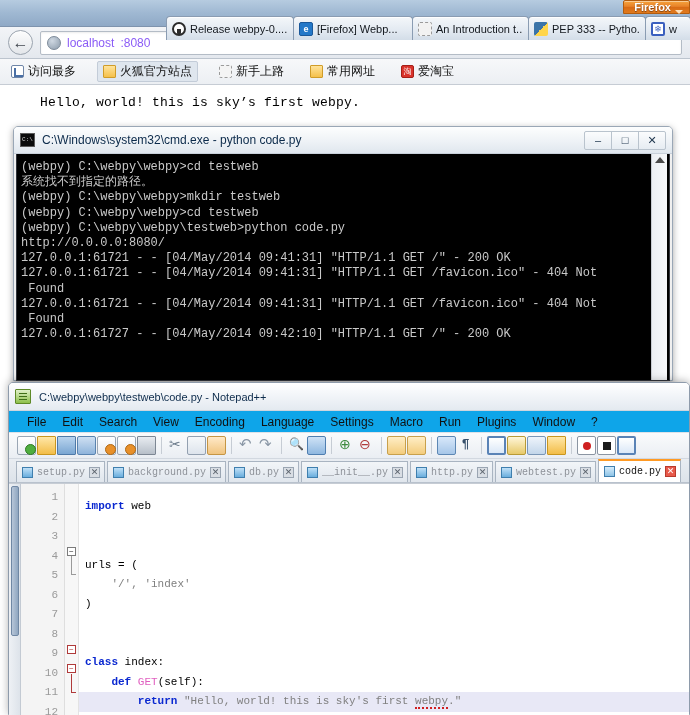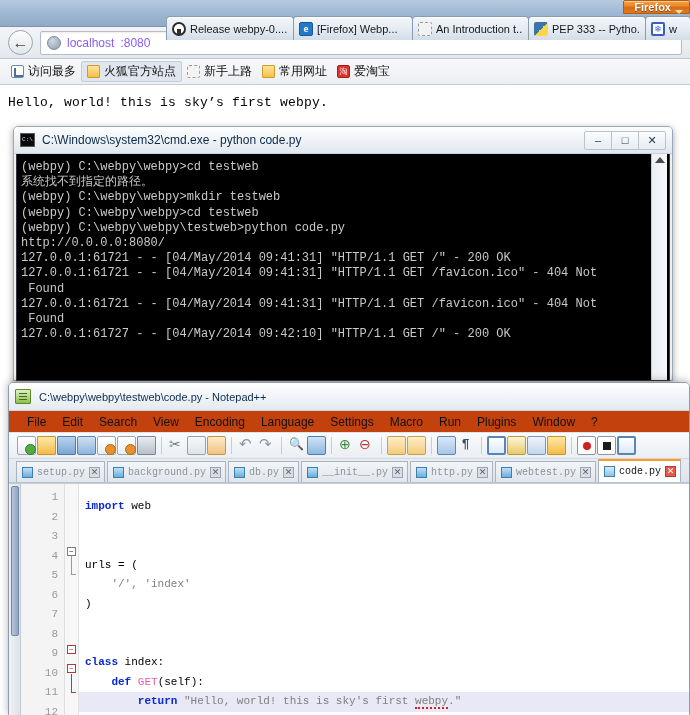--- a/index.html
+++ b/index.html
@@ -116,35 +116,35 @@
     background: radial-gradient(circle at 35% 32%, #cfd8e2, #8c9bab);
     border: 1px solid #7c8a99; flex: 0 0 14px;
   }
   .url-host { color: #8b5cf6; }
   .url-port { color: #8b5cf6; }
 
   
   .ff-bookmarks {
     height: 26px; background: linear-gradient(to bottom, #f7f8fa, #eceff3);
     border-bottom: 1px solid #c6ccd4;
-    display: flex; align-items: center; padding: 0 6px; gap: 0;
+    display: flex; align-items: center; padding: 0 6px; gap: 16px;
     font-size: 12px; color: #101010;
   }
   .bm { display: flex; align-items: center; gap: 4px; padding: 1px 5px; border-radius: 2px; white-space: nowrap; }
   .bm.active { background: #dfe6ee; border: 1px solid #c3ccd8; }
   .bm-ico { width: 13px; height: 13px; flex: 0 0 13px; border-radius: 2px; }
   .ico-rss { background: #ffffff; border: 1px solid #6f86a8; position: relative; }
   .ico-rss::after { content: ""; position: absolute; left: 2px; top: 2px; width: 7px; height: 7px;
     border-left: 2px solid #4a6fa5; border-bottom: 2px solid #4a6fa5; }
   .ico-folder { background: linear-gradient(to bottom, #ffe39a, #f5c04a); border: 1px solid #d09c28; border-radius: 1px; }
   .ico-dash { background: #f4f4f4; border: 1px dashed #9b9b9b; }
   .ico-taobao { background: #d9332b; border: 1px solid #a51f18; color: #fff; font-size: 8px; text-align: center; line-height: 11px; }
 
   
-  .ff-page { background: #ffffff; padding: 10px 8px 0 8px; height: 22px; }
+  .ff-page { background: #ffffff; padding: 10px 8px 0 8px; height: 22px; margin-left: 32px; }
   .page-text {
     font-family: "Liberation Mono", monospace;
     font-size: 13px; color: #000; letter-spacing: .2px;
   }
 
   
   .cmd-window {
     position: absolute; left: 13px; top: 126px; width: 660px; height: 255px;
     background: #f0f0f0;
     border: 1px solid #9aa7b6;
@@ -215,21 +215,21 @@
     background: linear-gradient(to bottom, #dff0c8, #8dc04a);
     border: 1px solid #5e8a28; border-radius: 1px; position: relative;
   }
   .npp-icon::after {
     content: ""; position: absolute; left: 3px; top: 3px; right: 3px; height: 1px;
     background: #3f6d18; box-shadow: 0 3px 0 #3f6d18, 0 6px 0 #3f6d18;
   }
   .npp-title { font-size: 11px; color: #0e2c4c; margin-left: 8px; white-space: nowrap; }
   .npp-menubar {
     height: 22px; display: flex; align-items: center;
-    background: #c2410c; border-bottom: 1px solid #dde2e8;
+    background: #0ea5e9; border-bottom: 1px solid #dde2e8;
     padding-left: 10px; gap: 0;
   }
   .menu-item { font-size: 12px; color: #111; padding: 2px 8px; white-space: nowrap; }
   .npp-toolbar {
     height: 26px; background: linear-gradient(to bottom, #fafbfc, #eaeef3);
     border-bottom: 1px solid #d2d8e0;
     display: flex; align-items: center; padding-left: 8px; gap: 1px;
   }
   .tb-ico {
     width: 19px; height: 19px; border-radius: 2px; position: relative;

